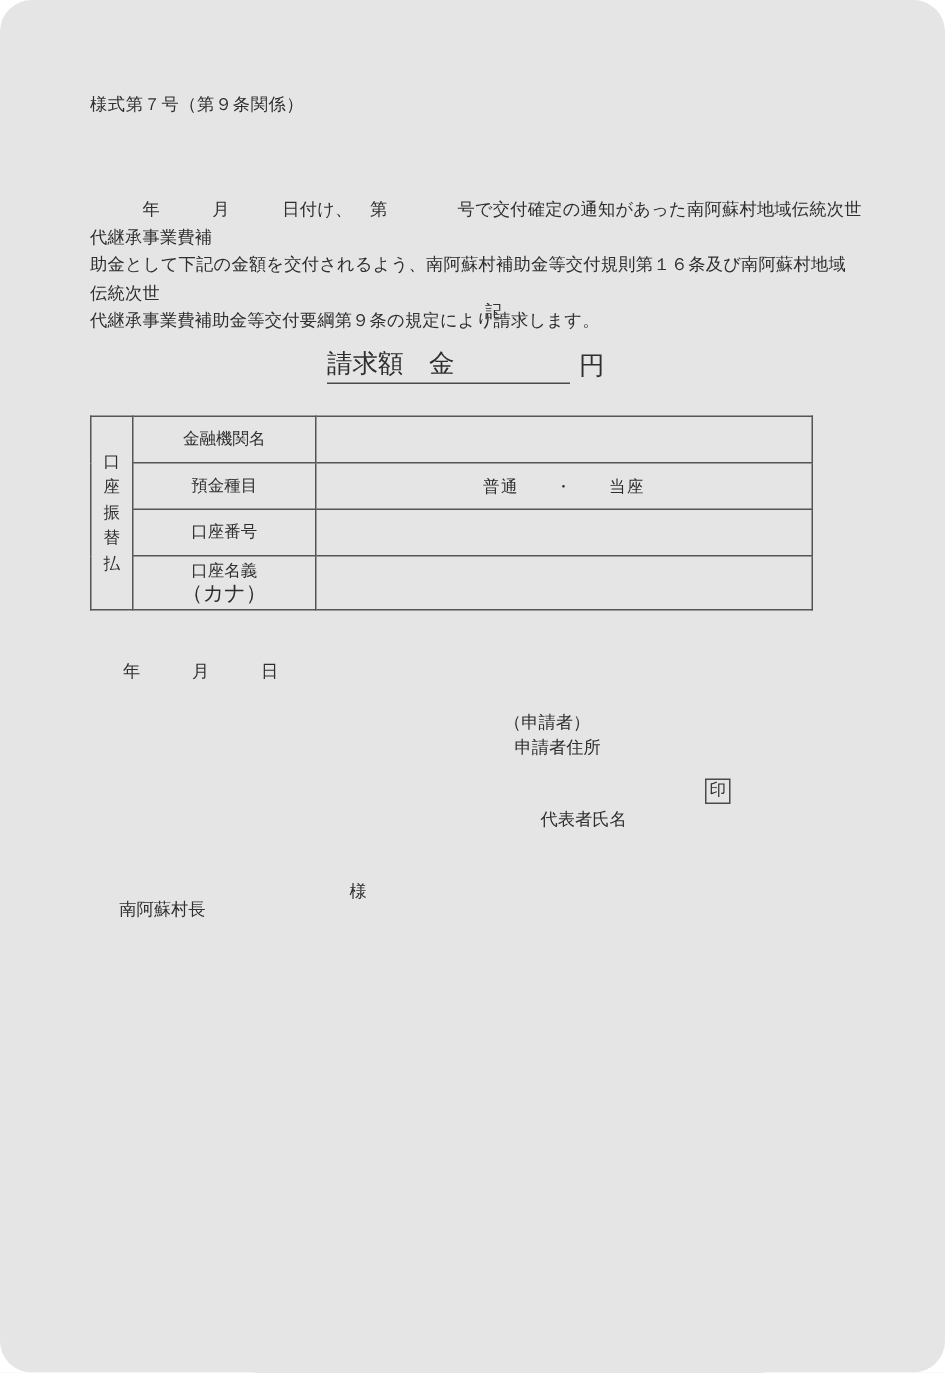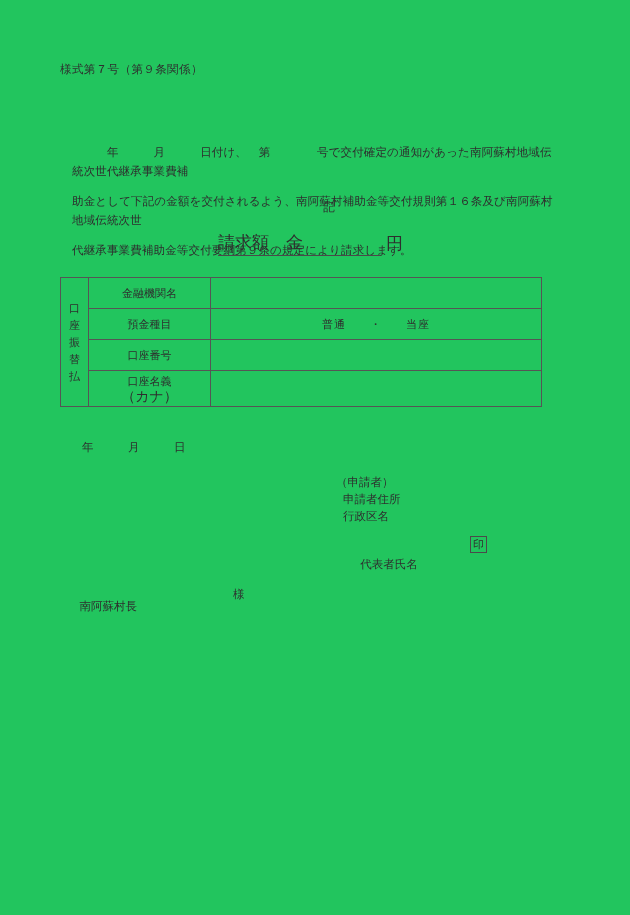--- a/index.html
+++ b/index.html
@@ -11,21 +11,22 @@
     width: 630px;
     height: 915px;
     position: relative;
     font-family: "Liberation Serif", "DejaVu Serif", serif;
     color: #2e2e2e;
     -webkit-font-smoothing: antialiased;
   }
   .page {
     position: absolute;
     inset: 0;
-    background: #22c55e;
+    background: #e5e5e5;
+    border-radius: 21px;
   }
 
   
   .form-no {
     position: absolute;
     left: 60px;
     top: 62px;
     font-size: 11.5px;
     letter-spacing: 0.4px;
     white-space: pre;
@@ -47,21 +48,21 @@
   .body-para {
     position: absolute;
     left: 60px;
     top: 131px;
     width: 515px;
     font-size: 11.5px;
     line-height: 18.5px;
     letter-spacing: 0.15px;
   }
   .body-para p {
-    margin: 12px;
+    margin: 0;
     white-space: pre-wrap;
   }
 
   
   .ki-marker {
     position: absolute;
     left: 0;
     right: 0;
     top: 200px;
     text-align: center;
@@ -236,21 +237,20 @@
         <td class="row-value"></td>
       </tr>
     </tbody>
   </table>
 
   <div class="date-line">年　　　月　　　日</div>
 
   <div class="applicant-block">
     <span class="ln">（申請者）</span>
     <span class="ln indent">申請者住所</span>
-    <span class="ln indent">行政区名</span>
     <div class="rep-row indent">
       <span>代表者氏名</span>
       <span class="seal-box">印</span>
     </div>
   </div>
 
   <div class="addressee">
     <span>南阿蘇村長</span>
     <span class="honorific">様</span>
   </div>

